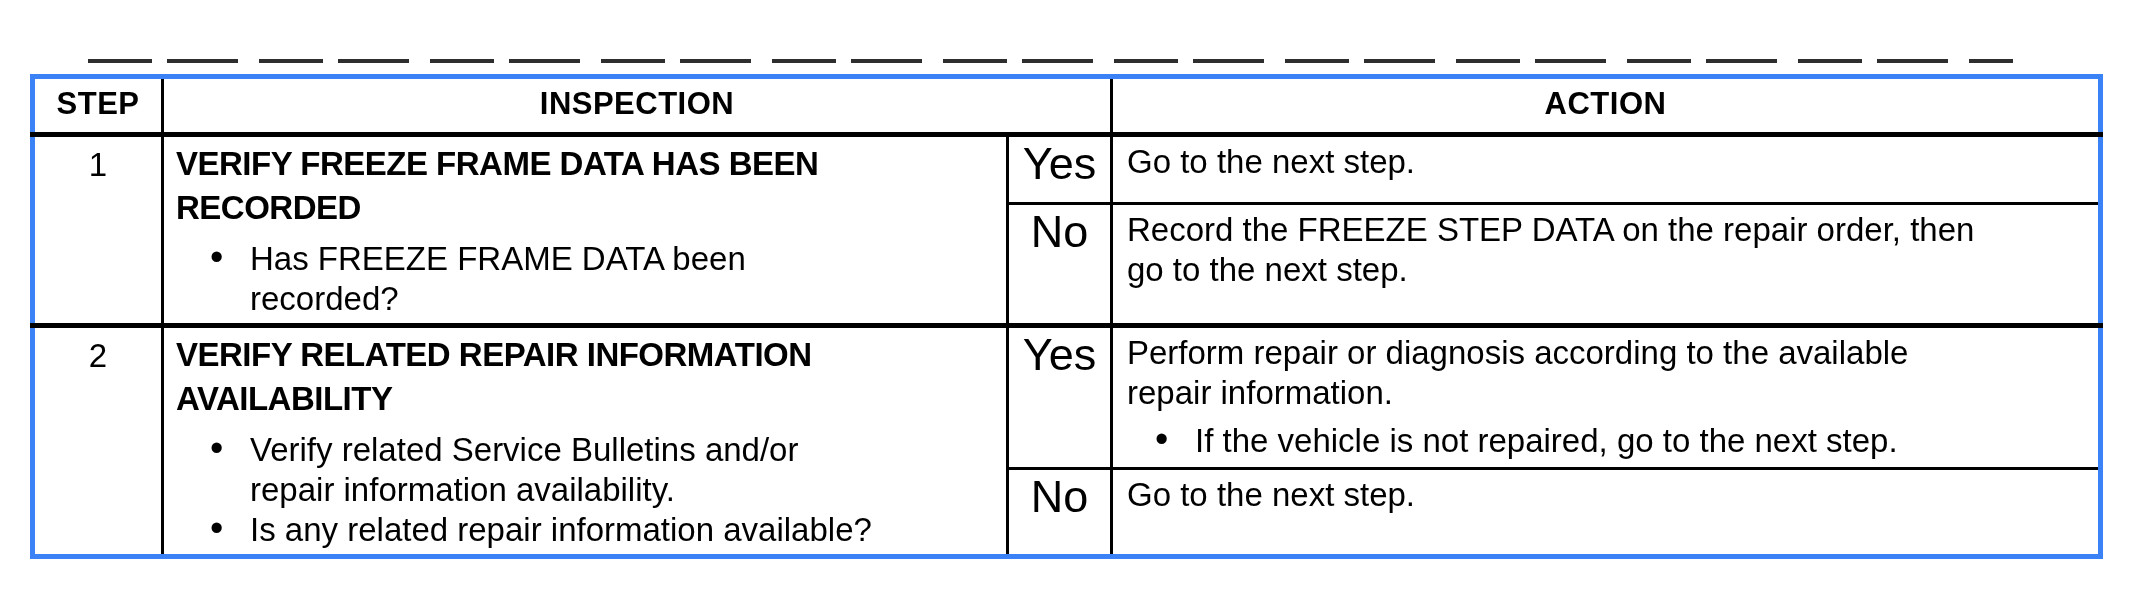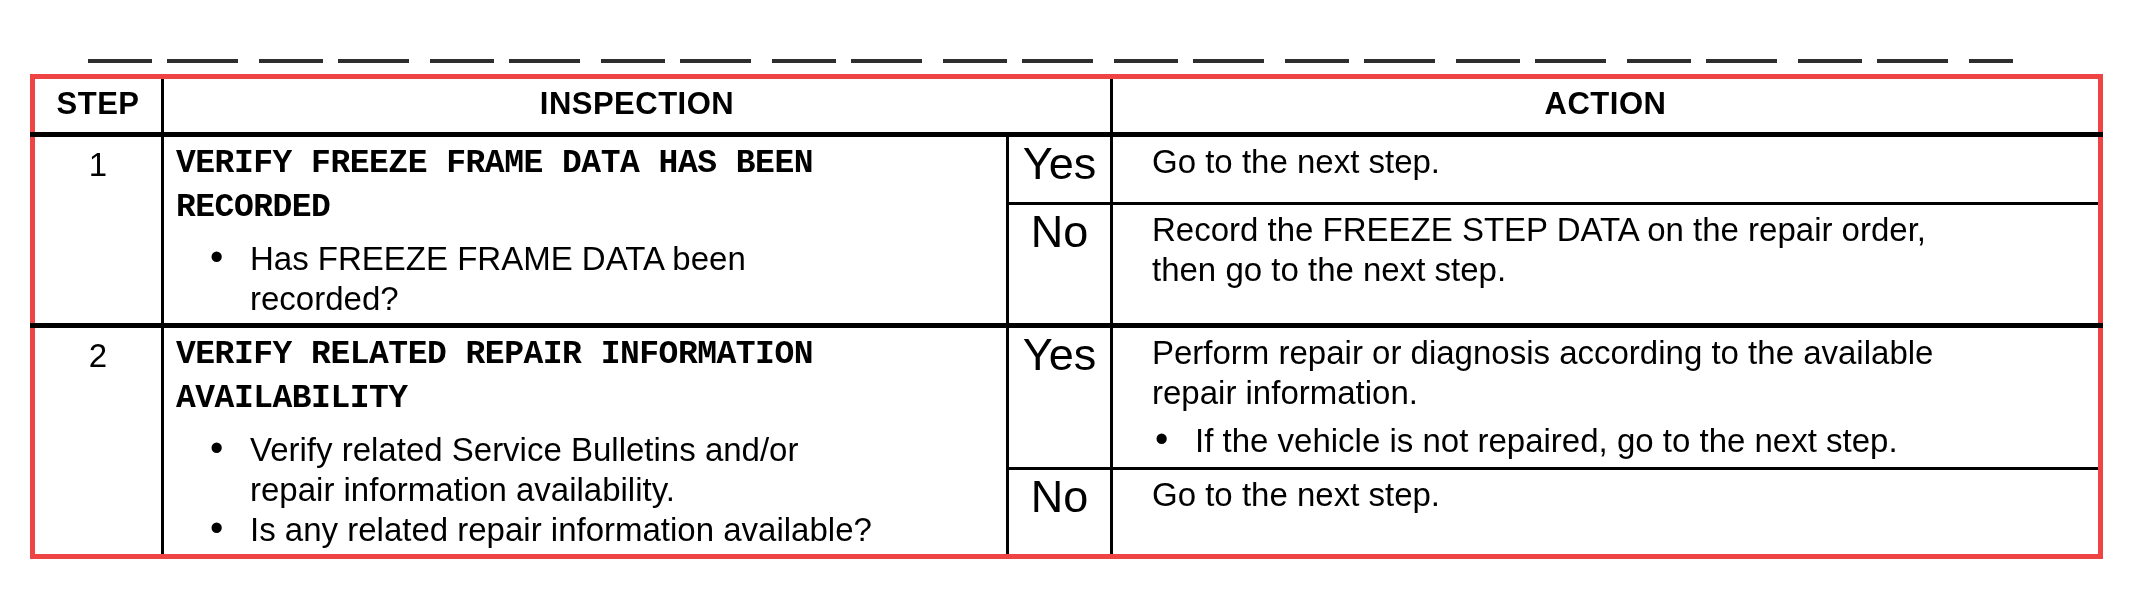--- a/index.html
+++ b/index.html
@@ -22,21 +22,21 @@
       repeating-linear-gradient(90deg, #000 0 64px, transparent 64px 79px, #000 79px 150px, transparent 150px 171px);
     opacity: 0.82;
   }
 
   table.diag {
     position: absolute;
     left: 30px; top: 74px;
     width: 2068px;
     border-collapse: collapse;
     table-layout: fixed;
-    border: 5px solid #ef4444;
+    border: 5px solid #3b82f6;
   }
   .diag th, .diag td {
     border: 3px solid #000;
     vertical-align: top;
     padding: 0;
     overflow: hidden;
   }
   .diag thead th {
     border-bottom-width: 5px;
     font-size: 31px;
@@ -57,27 +57,26 @@
   }
   td.insp-cell { padding: 5px 100px 4px 12px; }
   td.yn-cell {
     text-align: center;
     font-size: 45px;
     line-height: 40px;
     padding-top: 7px;
   }
   td.act-cell { padding: 5px 120px 4px 14px; }
 
-  .body-text { font-size: 33px; line-height: 40px; margin-left: 25px; }
+  .body-text { font-size: 33px; line-height: 40px; }
   .insp-title {
     font-size: 33px;
     font-weight: bold;
     line-height: 44px;
     letter-spacing: -0.5px;
-    font-family: Liberation Mono, monospace;
   }
   ul.blist {
     list-style: none;
     margin: 9px 0 0 0;
     padding: 0 20px 0 0;
   }
   ul.blist li {
     position: relative;
     padding-left: 74px;
     font-size: 33px;

